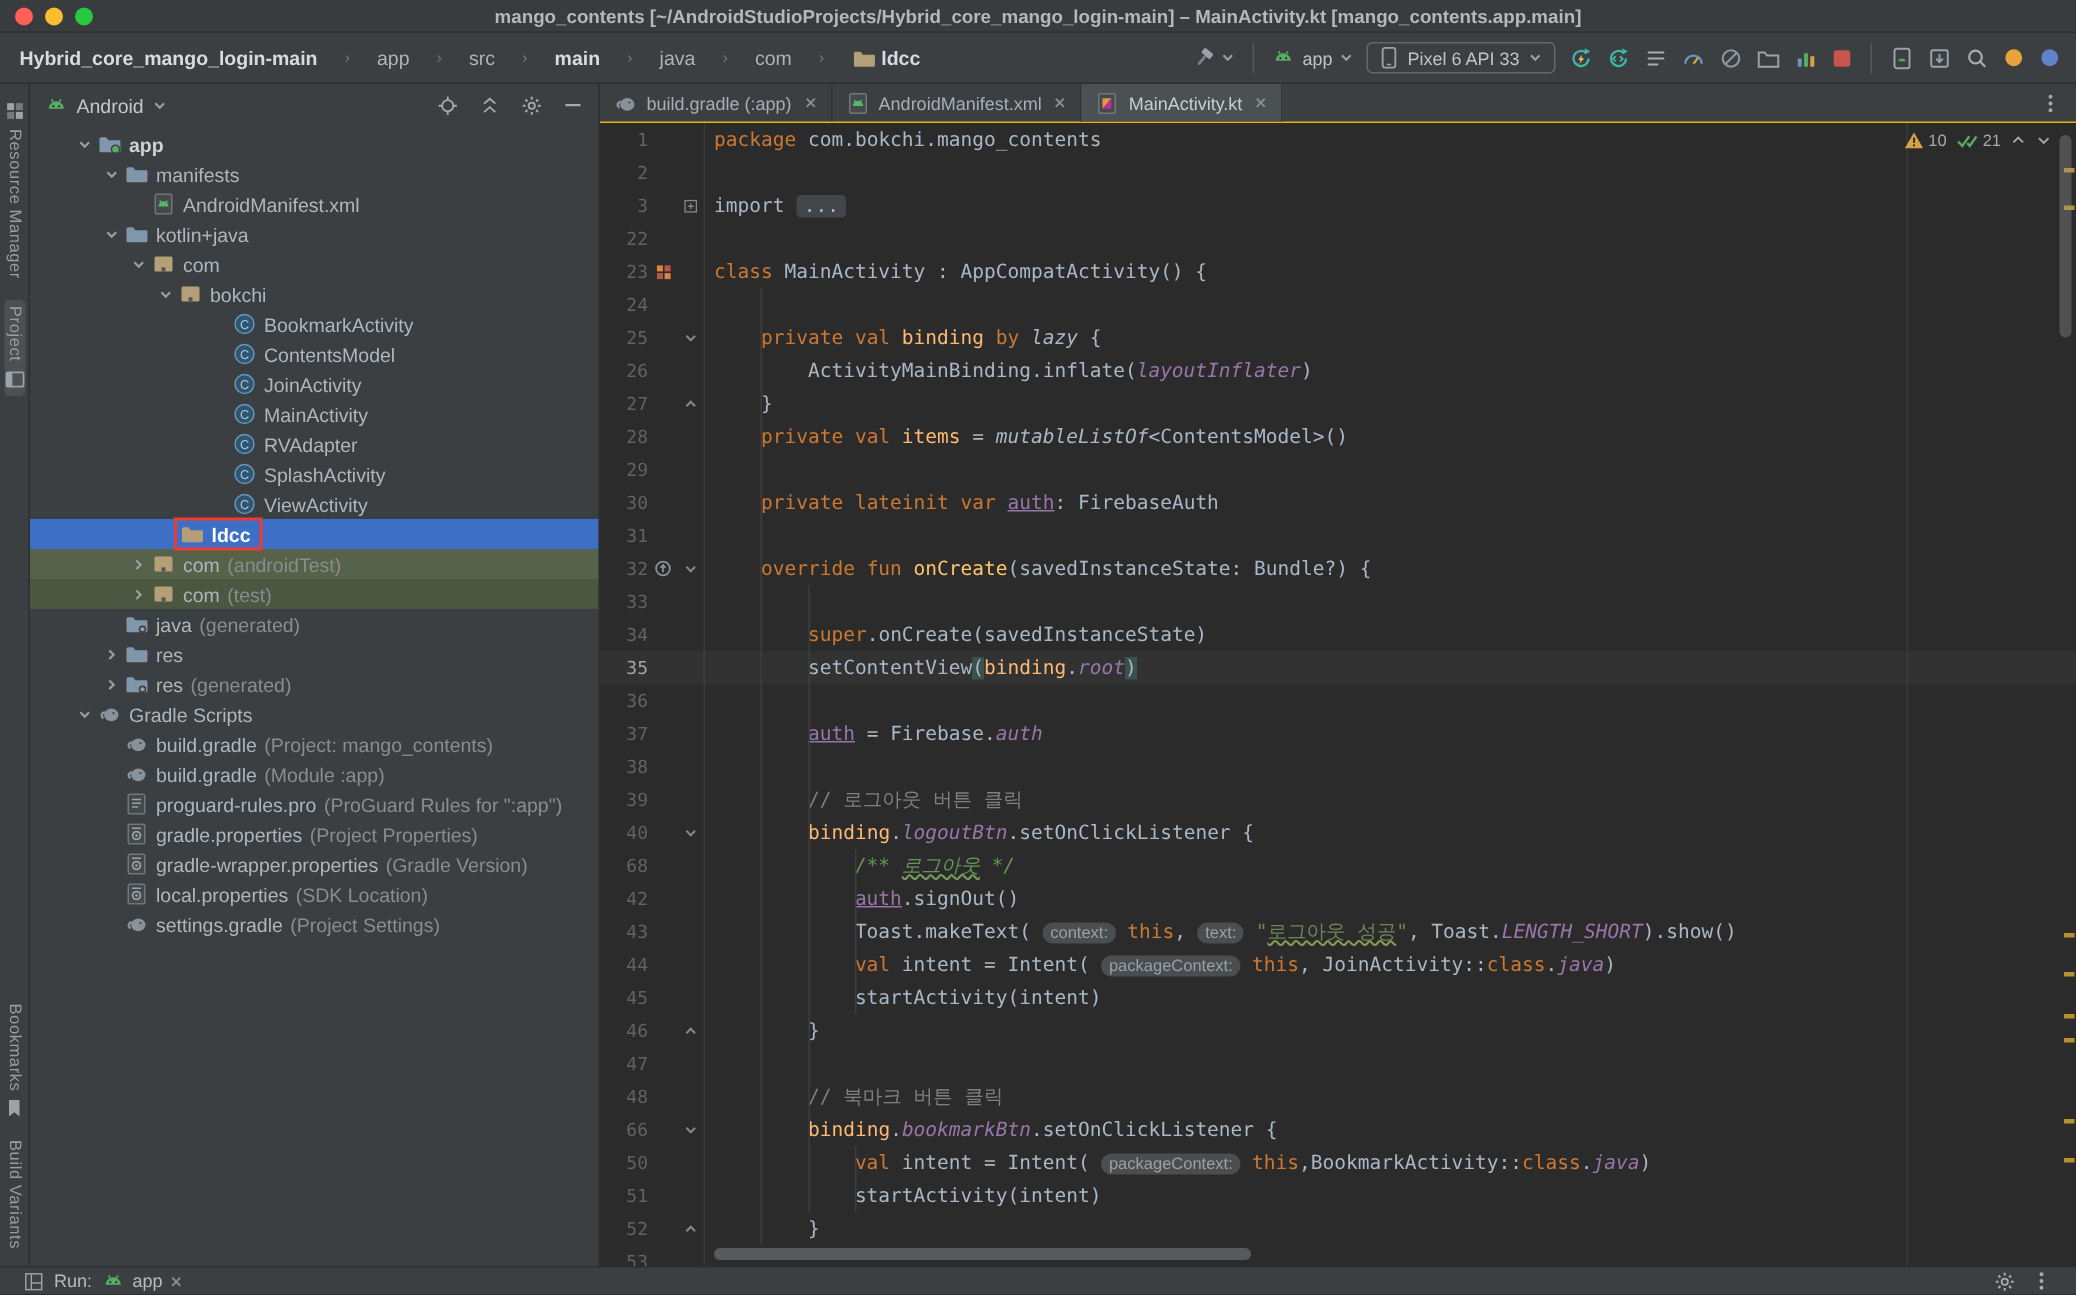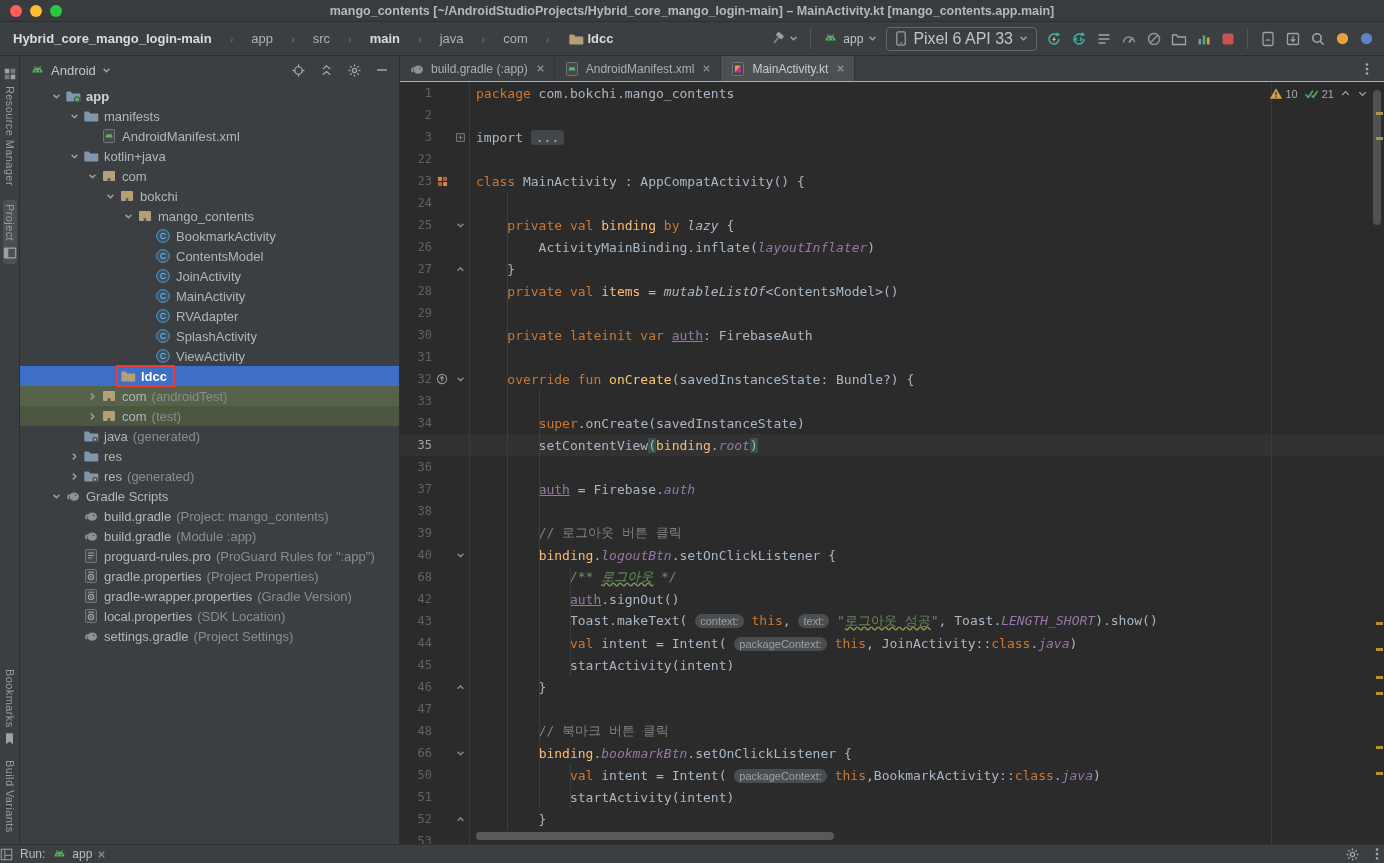--- a/index.html
+++ b/index.html
@@ -15,21 +15,21 @@
   
   .toolbar{height:34px;background:#3c3f41;border-bottom:1px solid #2c2e30;display:flex;align-items:center;padding:0 10px}
   .crumbs{display:flex;align-items:center;gap:15px;font-size:13px;color:#aeb3b8;white-space:nowrap}
   .crumb{padding:0 3px;display:inline-flex;align-items:center;gap:4px}
   .crumb.b{color:#d8dce0;font-weight:bold}
   .crumb-sep{color:#73787c;font-size:11px}
   .tb-right{margin-left:auto;display:flex;align-items:center;gap:9px}
   .tb-btn{display:inline-flex;align-items:center;gap:3px}
   .tb-divider{width:1px;height:20px;background:#55595b;margin:0 3px}
   .runcfg{display:flex;align-items:center;gap:5px;font-size:12px;color:#c0c4c7}
-  .combo{display:flex;align-items:center;gap:6px;border:1px solid #646869;border-radius:4px;padding:2px 8px;font-size:16px;color:#c0c4c7}
+  .combo{display:flex;align-items:center;gap:6px;border:1px solid #646869;border-radius:4px;padding:2px 8px;font-size:12px;color:#c0c4c7}
   
   .main{display:flex;height:788px}
   .stripe{width:20px;background:#3c3f41;border-right:1px solid #2c2e30;display:flex;flex-direction:column;align-items:center;padding:4px 0}
   .stripe-btn{display:flex;flex-direction:column;align-items:center;gap:5px;margin:7px 0;color:#989da1;font-size:11px}
   .stripe-btn.active{background:#4c5052;border-radius:3px;padding:4px 0}
   .stripe-label{writing-mode:vertical-rl;letter-spacing:.4px;white-space:nowrap}
   .stripe-spacer{flex:1}
   
   .project{width:380px;background:#3c3f41;border-right:1px solid #2c2e30;display:flex;flex-direction:column}
   .proj-head{height:28px;display:flex;align-items:center;gap:6px;padding:0 10px;font-size:13px;color:#c3c7cb}
@@ -73,21 +73,21 @@
   .br{background:#3b514d;color:#a9b7c6}
   .hint{background:#4b4e50;color:#9aa0a5;border-radius:7px;padding:1px 5px;font-size:11px;font-family:"Liberation Sans",sans-serif}
   .fold{background:#42464a;color:#a9b7c6;border-radius:3px;padding:0 5px}
   .vguide{position:absolute;width:1px;background:#3b3e40;z-index:3;pointer-events:none}
   .insp{position:absolute;top:5px;right:16px;display:flex;align-items:center;gap:6px;z-index:6;font-size:11px;color:#a4a9ad;font-family:"Liberation Sans",sans-serif}
   .insp-item{display:inline-flex;align-items:center;gap:3px}
   .vsb{position:absolute;right:3px;top:8px;width:8px;height:135px;background:rgba(150,152,155,.35);border-radius:4px;z-index:6}
   .hsb{position:absolute;left:76px;bottom:4px;width:358px;height:8px;background:rgba(150,152,155,.42);border-radius:4px;z-index:6}
   .tick{position:absolute;right:1px;width:7px;height:3px;background:#b8902e;z-index:5}
   
-  .runbar{height:19px;background:#3c3f41;border-top:1px solid #2c2e30;display:flex;align-items:center;gap:7px;padding:0 0;font-size:12px;color:#b7bcc0}
+  .runbar{height:19px;background:#3c3f41;border-top:1px solid #2c2e30;display:flex;align-items:center;gap:7px;padding:0 16px;font-size:12px;color:#b7bcc0}
   .runtab{display:flex;align-items:center;gap:5px}
   .rb-right{margin-left:auto;display:flex;align-items:center;gap:10px}
 </style>
 </head>
 <body>
 
 <div class="titlebar">
   <div class="lights">
     <span class="light l-red"></span>
     <span class="light l-yel"></span>
@@ -479,36 +479,20 @@
           </span>
           <span class="tico">
             <span class="ic">
               <svg width="16" height="16" viewBox="0 0 16 16">
                 <rect x="2" y="3" width="12" height="10" rx="1" fill="#b3a079"></rect>
                 <rect x="6.7" y="10.2" width="2.6" height="2.8" fill="#55544a"></rect>
               </svg>
             </span>
           </span>
           <span class="tl">bokchi</span>
-        </div>
-        <div class="trow" style="padding-left: 100px;">
-          <span class="tch">
-            <svg width="9" height="9" viewBox="0 0 10 10">
-              <path d="M1.8 3.2 5 6.4 8.2 3.2" fill="none" stroke="#9da0a3" stroke-width="1.6"></path>
-            </svg>
-          </span>
-          <span class="tico">
-            <span class="ic">
-              <svg width="16" height="16" viewBox="0 0 16 16">
-                <rect x="2" y="3" width="12" height="10" rx="1" fill="#b3a079"></rect>
-                <rect x="6.7" y="10.2" width="2.6" height="2.8" fill="#55544a"></rect>
-              </svg>
-            </span>
-          </span>
-          <span class="tl">mango_contents</span>
         </div>
         <div class="trow" style="padding-left: 118px;">
           <span class="tch"></span>
           <span class="tico">
             <span class="ic">
               <svg width="16" height="16" viewBox="0 0 16 16">
                 <circle cx="8" cy="8" r="6.3" fill="#30556f" stroke="#6897bb"></circle>
                 <text x="8" y="11.2" text-anchor="middle" font-size="8.5" font-family="Liberation Sans,sans-serif" fill="#a9c7e8">C</text>
               </svg>
             </span>

